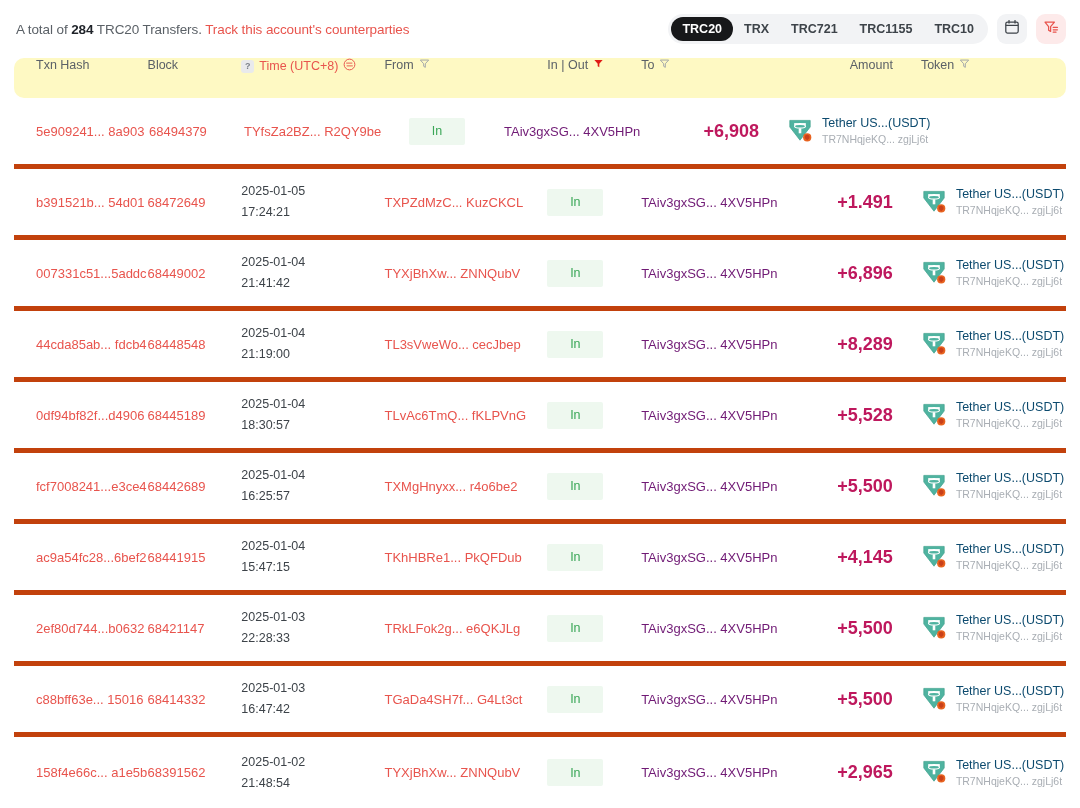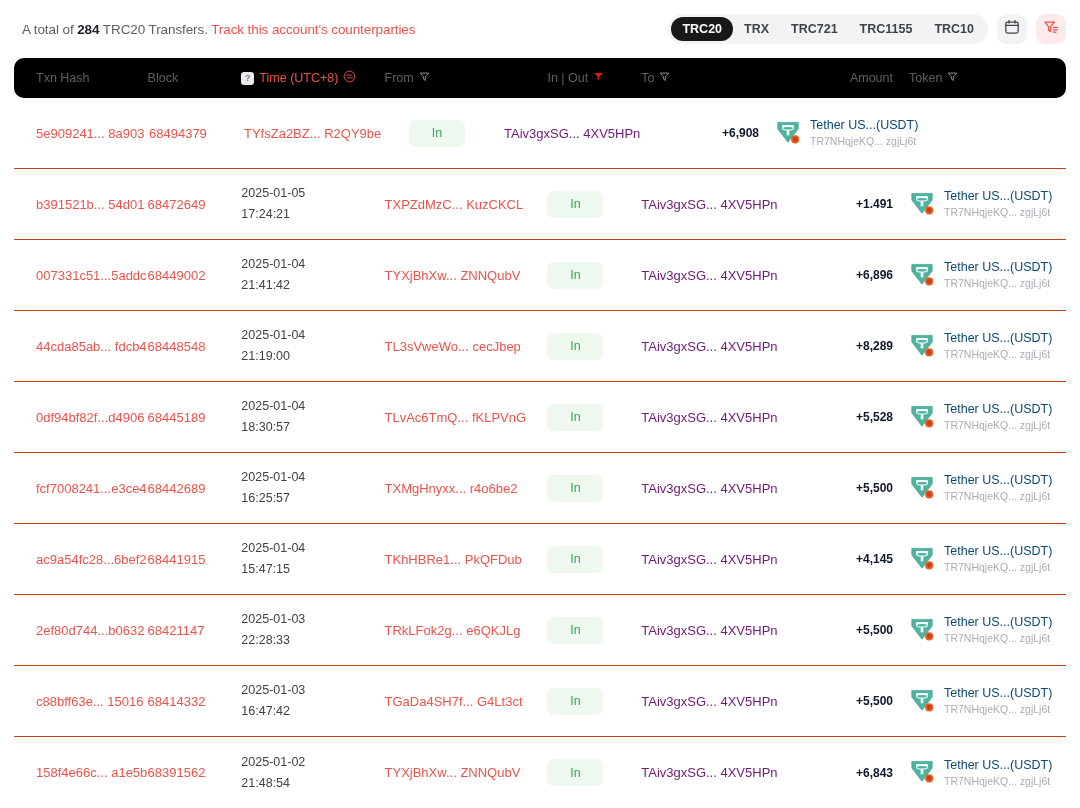--- a/index.html
+++ b/index.html
@@ -20,21 +20,20 @@
     background: #ffffff;
   }
 
   
   .topbar {
     height: 58px;
     display: flex;
     align-items: center;
     padding: 0 14px 0 16px;
     position: relative;
-    margin-left: 6px;
   }
 
   .summary {
     font-size: 13.5px;
     color: #5b6167;
     letter-spacing: -0.1px;
     white-space: nowrap;
   }
   .summary .count {
     font-weight: bold;
@@ -101,46 +100,46 @@
     cursor: pointer;
   }
   .icon-btn.pink { background: #fdeaea; }
 
   
   .table {
     width: 1080px;
   }
 
   .thead {
-    background: #000000;
+    background: #fef9c3;
     border-radius: 10px;
     margin: 0 14px;
     height: 40px;
     display: flex;
-    align-items: center;
+    align-items: flex-start;
   }
 
   .row {
     display: flex;
     align-items: center;
     height: 71px;
-    border-bottom: 1px solid #c2410c;
+    border-bottom: 5px solid #c2410c;
     margin: 0 14px;
   }
   .row:last-child { border-bottom: none; }
 
   
   .c-hash   { width: 135px; padding-left: 22px; }
   .c-block  { width: 95px; }
   .c-time   { width: 145px; }
   .c-from   { width: 165px; }
   .c-inout  { width: 95px; }
   .c-to     { width: 175px; }
   .c-amount { width: 80px; text-align: right; }
-  .c-token  { width: 175px; padding-left: 16px; }
+  .c-token  { width: 175px; padding-left: 28px; }
 
   .th {
     font-size: 12.5px;
     color: #5b6167;
     display: flex;
     align-items: center;
     gap: 5px;
     white-space: nowrap;
   }
   .th.red { color: #e8544d; }
@@ -172,29 +171,29 @@
     color: #3d4349;
     line-height: 1.65;
   }
 
   .badge-in {
     display: inline-flex;
     align-items: center;
     justify-content: center;
     min-width: 56px;
     height: 27px;
-    border-radius: 7px;
+    border-radius: 2px;
     background: #eef8ef;
     color: #3aa757;
     font-size: 12.5px;
   }
 
   .amount {
-    font-size: 12px;
-    color: #0f172a;
+    font-size: 18px;
+    color: #be185d;
     font-weight: bold;
     text-align: right;
   }
 
   .token-wrap {
     display: flex;
     align-items: center;
     gap: 9px;
   }
   .token-text { line-height: 1.35; }
@@ -629,21 +628,21 @@
     <div class="c-block cell red">68391562</div>
     <div class="c-time time-cell">
       <div>2025-01-02</div>
       <div>21:48:54</div>
     </div>
     <div class="c-from cell red">TYXjBhXw... ZNNQubV</div>
     <div class="c-inout">
       <span class="badge-in">In</span>
     </div>
     <div class="c-to cell mono-t">TAiv3gxSG... 4XV5HPn</div>
-    <div class="c-amount amount">+6,843</div>
+    <div class="c-amount amount">+2,965</div>
     <div class="c-token">
       <div class="token-wrap">
 
 <span class="token-icon">
   <svg width="26" height="26" viewBox="0 0 26 26">
     <path d="M13 2.4 L23.2 2.4 L23.2 9 L13 22.2 L2.8 9 L2.8 2.4 Z" fill="#4fb3a0"></path>
     <path d="M13 2.4 L23.2 2.4 L23.2 9 L13 22.2 L2.8 9 L2.8 2.4 Z" fill="none" stroke="#3fa08d" stroke-width="0.7"></path>
     <rect x="7.2" y="5.1" width="11.6" height="2.1" fill="#ffffff"></rect>
     <rect x="11.7" y="5.1" width="2.6" height="10.2" fill="#ffffff"></rect>
     <ellipse cx="13" cy="8.4" rx="5.5" ry="1.9" fill="#4fb3a0"></ellipse>

